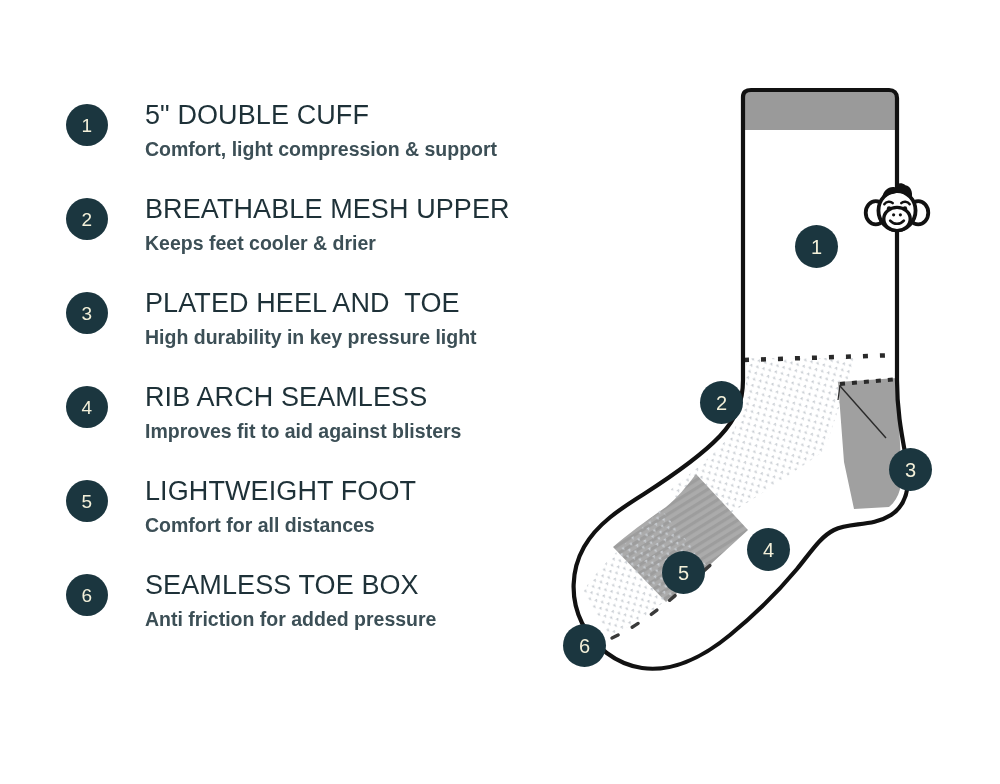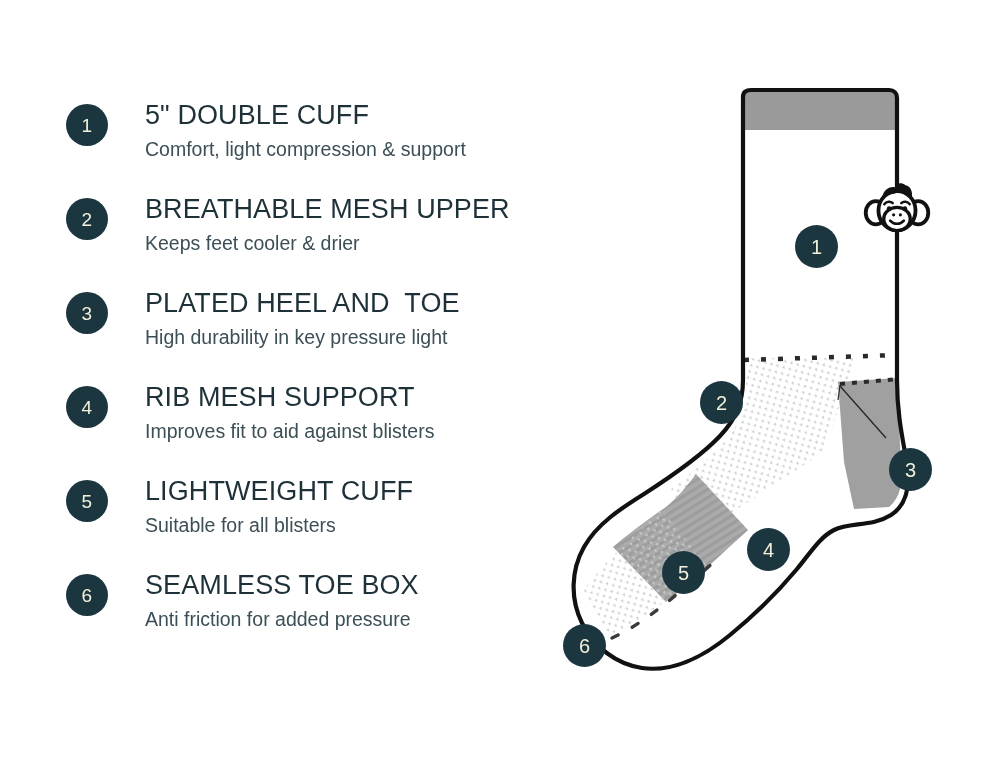--- a/index.html
+++ b/index.html
@@ -52,21 +52,21 @@
   .feature-title {
     font-size: 27px;
     font-weight: 500;
     color: #1e3138;
     letter-spacing: 0.1px;
     line-height: 1.18;
     white-space: pre;
   }
   .feature-sub {
     font-size: 19.5px;
-    font-weight: 400;
+    font-weight: 700;
     color: #3c4f56;
     line-height: 1.2;
     margin-top: 6px;
     white-space: pre;
   }
 
   
   #sock-figure {
     position: absolute;
     left: 520px;
@@ -126,30 +126,30 @@
     <div class="badge">3</div>
     <div class="feature-text">
       <div class="feature-title">PLATED HEEL AND  TOE</div>
       <div class="feature-sub">High durability in key pressure light</div>
     </div>
   </div>
 
   <div class="feature-row">
     <div class="badge">4</div>
     <div class="feature-text">
-      <div class="feature-title">RIB MESH SUPPORT</div>
+      <div class="feature-title">RIB ARCH SEAMLESS</div>
       <div class="feature-sub">Improves fit to aid against blisters</div>
     </div>
   </div>
 
   <div class="feature-row">
     <div class="badge">5</div>
     <div class="feature-text">
-      <div class="feature-title">LIGHTWEIGHT CUFF</div>
-      <div class="feature-sub">Suitable for all blisters</div>
+      <div class="feature-title">LIGHTWEIGHT FOOT</div>
+      <div class="feature-sub">Comfort for all distances</div>
     </div>
   </div>
 
   <div class="feature-row">
     <div class="badge">6</div>
     <div class="feature-text">
       <div class="feature-title">SEAMLESS TOE BOX</div>
       <div class="feature-sub">Anti friction for added pressure</div>
     </div>
   </div>

